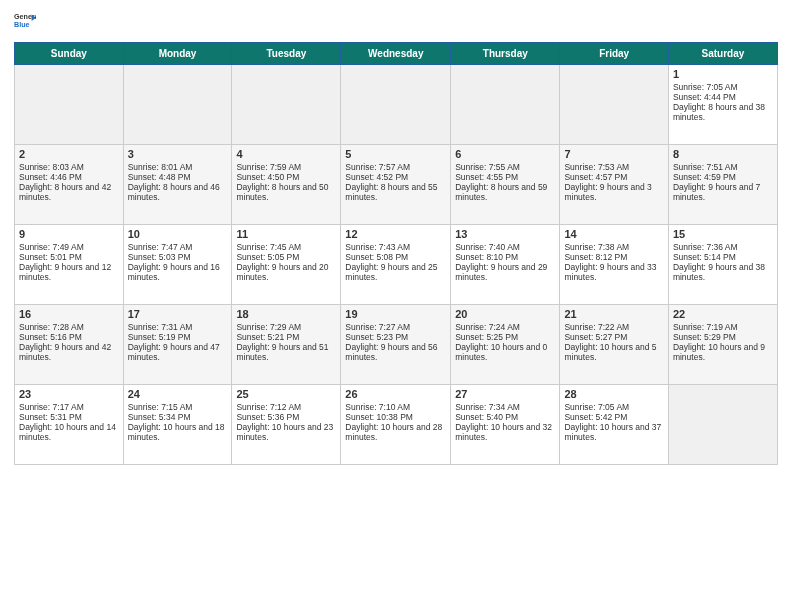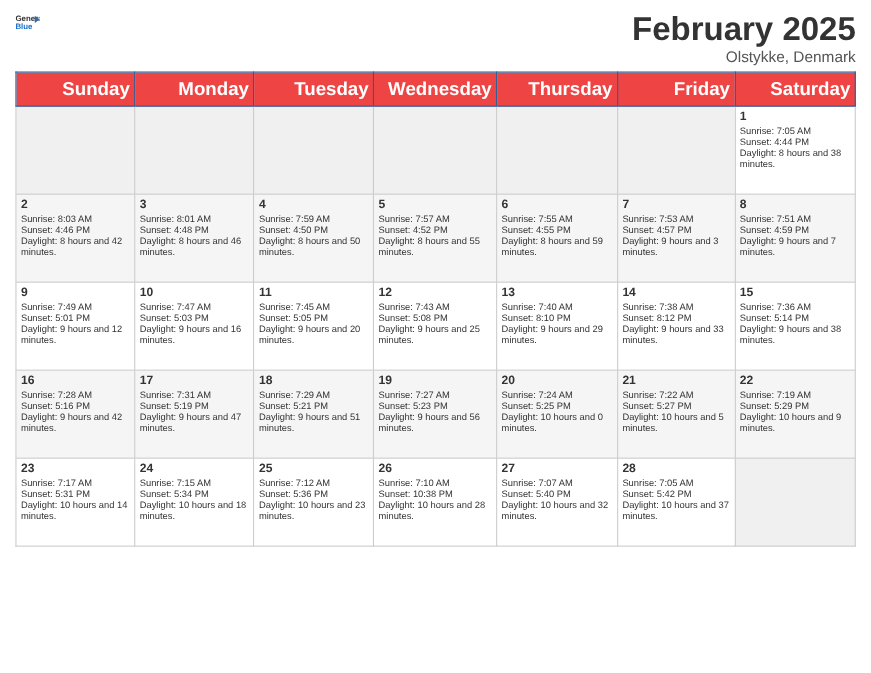--- a/index.html
+++ b/index.html
@@ -41,26 +41,26 @@
     .location {
       font-size: 14px;
       color: #555;
     }
     .calendar {
       width: 100%;
       border-collapse: collapse;
       border: 1px solid #ccc;
     }
     .calendar th {
-      background-color: #ef4444;
+      background-color: #0f766e;
       color: #fff;
-      font-size: 17px;
+      font-size: 10px;
       font-weight: bold;
       padding: 5px 4px;
-      text-align: right;
+      text-align: center;
       border: 1px solid #2060a0;
     }
     .calendar td {
       vertical-align: top;
       border: 1px solid #ccc;
       padding: 3px 4px;
       font-size: 8.5px;
       color: #333;
       width: 113px;
       height: 80px;
@@ -85,24 +85,20 @@
 <div class="container">
   <div class="header-row">
     <div class="logo">
       <div>
         <svg class="logo-icon" viewBox="0 0 40 40">
           <text x="0" y="16" font-size="13" font-weight="bold" fill="#333" font-family="Arial">General</text>
           <text x="0" y="30" font-size="13" font-weight="bold" fill="#1a6ec7" font-family="Arial">Blue</text>
           <polygon points="32,8 40,14 32,20" fill="#2a6db5"></polygon>
         </svg>
       </div>
-    </div>
-    <div class="title-block">
-      <div class="month-title">February 2025</div>
-      <div class="location">Olstykke, Denmark</div>
     </div>
   </div>
 
   <table class="calendar">
     <thead>
       <tr>
         <th>Sunday</th>
         <th>Monday</th>
         <th>Tuesday</th>
         <th>Wednesday</th>
@@ -278,21 +274,21 @@
             <div>Daylight: 10 hours and 23 minutes.</div>
           </td>
           <td>
             <span class="day-num">26</span>
             <div>Sunrise: 7:10 AM</div>
             <div>Sunset: 10:38 PM</div>
             <div>Daylight: 10 hours and 28 minutes.</div>
           </td>
           <td>
             <span class="day-num">27</span>
-            <div>Sunrise: 7:07 AM</div>
+            <div>Sunrise: 7:34 AM</div>
             <div>Sunset: 5:40 PM</div>
             <div>Daylight: 10 hours and 32 minutes.</div>
           </td>
           <td>
             <span class="day-num">28</span>
             <div>Sunrise: 7:05 AM</div>
             <div>Sunset: 5:42 PM</div>
             <div>Daylight: 10 hours and 37 minutes.</div>
           </td>
           <td class="empty"></td>

